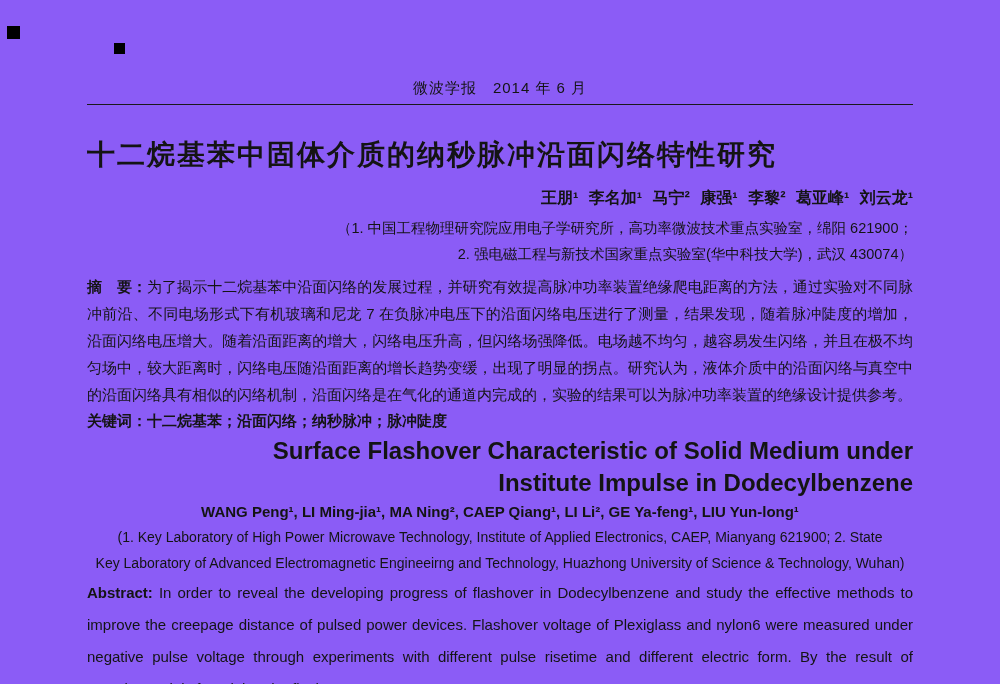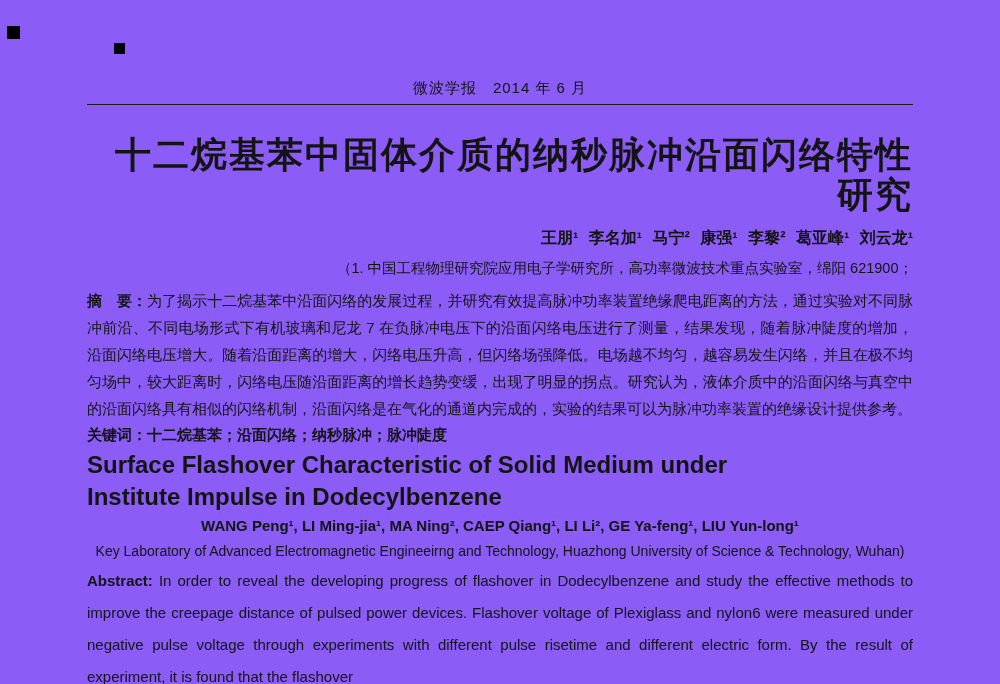--- a/index.html
+++ b/index.html
@@ -36,22 +36,22 @@
     letter-spacing: 1px;
   }
   .header-rule {
     margin-top: 7px;
     border: none;
     border-bottom: 1.6px solid #1a1a1a;
     height: 0;
   }
   .title-cn {
     margin-top: 30px;
-    text-align: right;
-    font-size: 36px;
+    text-align: left;
+    font-size: 28px;
     font-weight: bold;
     line-height: 40px;
     letter-spacing: 2px;
   }
   .authors-cn {
     margin-top: 12px;
     text-align: right;
     font-size: 16px;
     font-weight: bold;
     line-height: 22px;
@@ -74,21 +74,21 @@
   .keywords-cn .label {
     font-weight: bold;
   }
   .keywords-cn {
     font-size: 15px;
     line-height: 26px;
     font-weight: bold;
   }
   .title-en {
     margin-top: 1px;
-    text-align: left;
+    text-align: right;
     font-size: 24px;
     font-weight: bold;
     line-height: 32px;
   }
   .authors-en {
     margin-top: 3px;
     text-align: center;
     font-size: 15px;
     font-weight: bold;
     line-height: 19px;
@@ -122,38 +122,40 @@
     <div class="journal-header">微波学报　2014 年 6 月</div>
 
     <hr class="header-rule">
 
     <div class="title-cn">十二烷基苯中固体介质的纳秒脉冲沿面闪络特性研究</div>
 
     <div class="authors-cn">王朋¹ 李名加¹ 马宁² 康强¹ 李黎² 葛亚峰¹ 刘云龙¹</div>
 
     <div class="affil-cn">
       <div>（1. 中国工程物理研究院应用电子学研究所，高功率微波技术重点实验室，绵阳 621900；</div>
+      <div>2. 强电磁工程与新技术国家重点实验室(华中科技大学)，武汉 430074）</div>
     </div>
 
     <p class="abstract-cn" style="margin:6px 0 0 0;">
       <span class="label">摘　要：</span><span>为了揭示十二烷基苯中沿面闪络的发展过程，并研究有效提高脉冲功率装置绝缘爬电距离的方法，通过实验对不同脉冲前沿、不同电场形式下有机玻璃和尼龙 7 在负脉冲电压下的沿面闪络电压进行了测量，结果发现，随着脉冲陡度的增加，沿面闪络电压增大。随着沿面距离的增大，闪络电压升高，但闪络场强降低。电场越不均匀，越容易发生闪络，并且在极不均匀场中，较大距离时，闪络电压随沿面距离的增长趋势变缓，出现了明显的拐点。研究认为，液体介质中的沿面闪络与真空中的沿面闪络具有相似的闪络机制，沿面闪络是在气化的通道内完成的，实验的结果可以为脉冲功率装置的绝缘设计提供参考。</span>
     </p>
 
     <p class="keywords-cn" style="margin:0;">
       <span class="label">关键词：</span><span>十二烷基苯；沿面闪络；纳秒脉冲；脉冲陡度</span>
     </p>
 
     <div class="title-en">
       <div>Surface Flashover Characteristic of Solid Medium under</div>
       <div>Institute Impulse in Dodecylbenzene</div>
     </div>
 
     <div class="authors-en">WANG Peng¹, LI Ming-jia¹, MA Ning², CAEP Qiang¹, LI Li², GE Ya-feng¹, LIU Yun-long¹</div>
 
     <div class="affil-en">
+      <div>(1. Key Laboratory of High Power Microwave Technology, Institute of Applied Electronics, CAEP, Mianyang 621900; 2. State</div>
       <div>Key Laboratory of Advanced Electromagnetic Engineeirng and Technology, Huazhong University of Science &amp; Technology, Wuhan)</div>
     </div>
 
     <p class="abstract-en" style="margin:1px 0 0 0;">
       <span class="label">Abstract:</span>
       <span>In order to reveal the developing progress of flashover in Dodecylbenzene and study the effective methods to improve the creepage distance of pulsed power devices. Flashover voltage of Plexiglass and nylon6 were measured under negative pulse voltage through experiments with different pulse risetime and different electric form. By the result of experiment, it is found that the flashover</span>
     </p>
 
   </div>
 </div>

